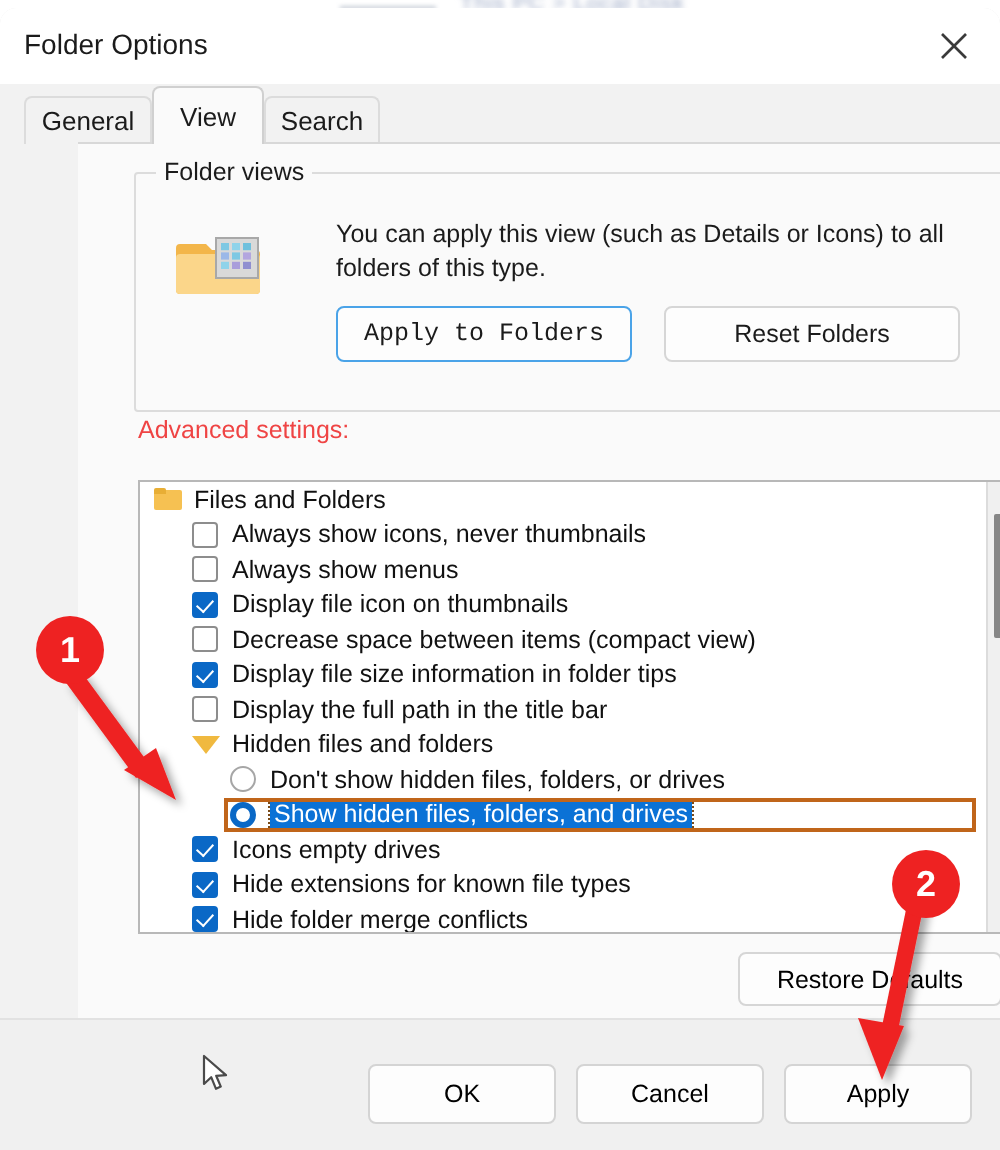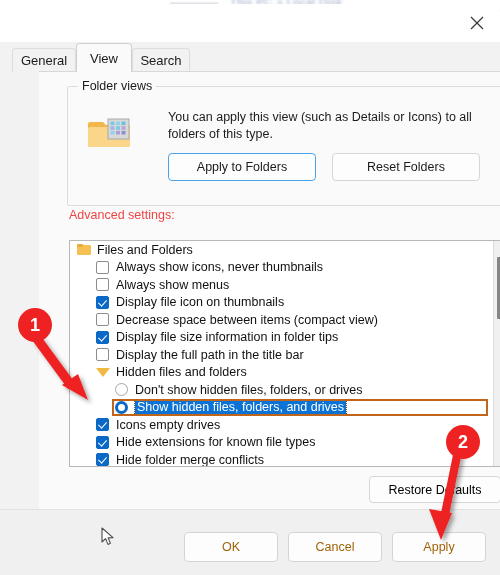--- a/index.html
+++ b/index.html
@@ -115,21 +115,21 @@
   }
   .gbtn {
     position: absolute;
     height: 28px;
     display: flex; align-items: center; justify-content: center;
     font-size: 12.5px; color: #1b1b1b;
     background: #fdfdfd;
     border: 1px solid #d6d6d6;
     border-radius: 4px;
   }
-  .gbtn.primary { border-color: #4aa3e8; }
+  .gbtn.primary { border-color: #4aa3e8; font-family: Liberation Mono, monospace; }
   .btn-apply-folders { left: 100px; top: 66px; width: 148px; }
   .btn-reset-folders { left: 264px; top: 66px; width: 148px; }
 
   
   .adv-label {
     position: absolute; left: 30px; top: 136px;
     font-size: 12.5px; color: #ef4444;
   }
   .listbox {
     position: absolute; left: 30px; top: 168px;
@@ -211,21 +211,21 @@
 
   
   .footer {
     position: absolute; left: 0; top: 505px; width: 500px; height: 66px;
     background: #f0f0f0;
     border-top: 1px solid #e2e2e2;
   }
   .fbtn {
     position: absolute; top: 22px; height: 30px; width: 94px;
     display: flex; align-items: center; justify-content: center;
-    font-size: 12.5px; color: #a16207;
+    font-size: 12.5px; color: #000000;
     background: #fdfdfd; border: 1px solid #d4d4d4; border-radius: 4px;
   }
   .btn-ok     { left: 184px; }
   .btn-cancel { left: 288px; }
   .btn-apply2 { left: 392px; }
 
   
   .cursor { position: absolute; left: 101px; top: 527px; }
 
   
@@ -246,20 +246,21 @@
 <div id="root">
 
   <div class="bg-ghost">
     <div class="bg-ghost-text">This PC  &gt;  Local Disk</div>
     <div class="bg-ghost-line"></div>
   </div>
 
   <div class="dialog">
 
     <div class="titlebar">
+      <div class="title-text">Folder Options</div>
       <div class="close-btn">
         <svg width="14" height="14" viewBox="0 0 14 14" aria-hidden="true">
           <line x1="1" y1="1" x2="13" y2="13" stroke="#3a3a3a" stroke-width="1.3"></line>
           <line x1="13" y1="1" x2="1" y2="13" stroke="#3a3a3a" stroke-width="1.3"></line>
         </svg>
       </div>
     </div>
 
     <div class="tabstrip">
       <div class="tab tab-general">

